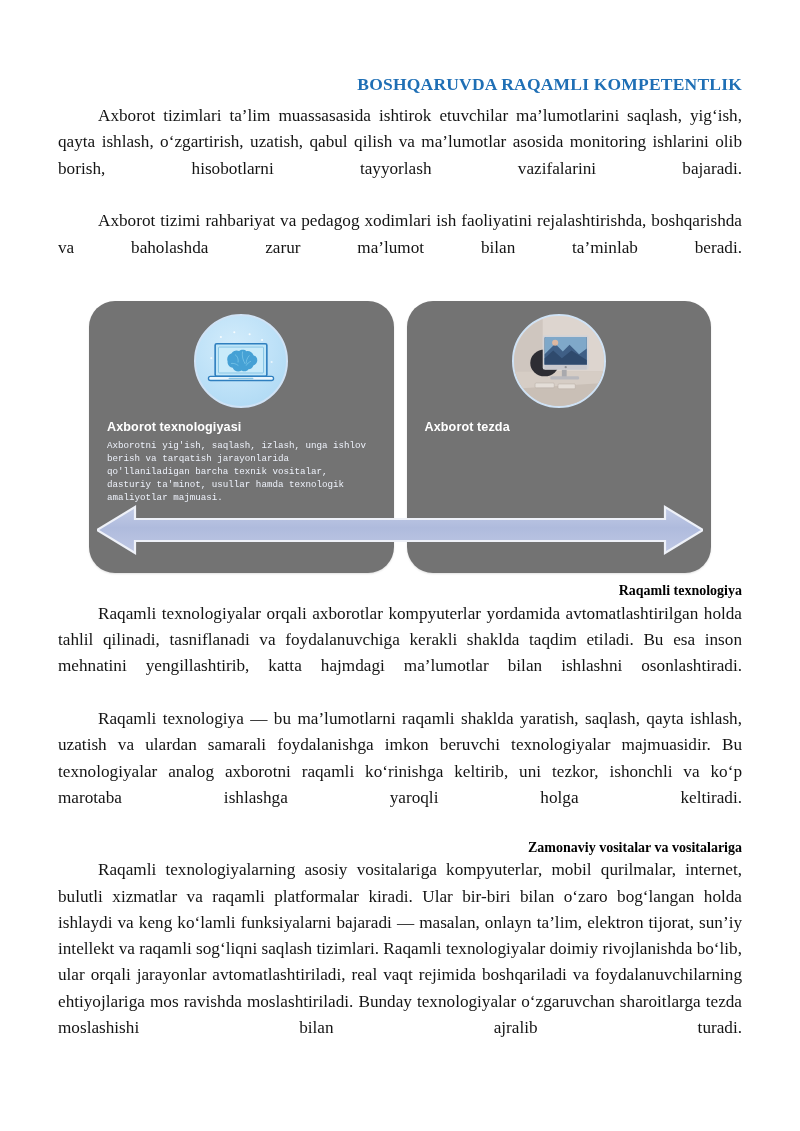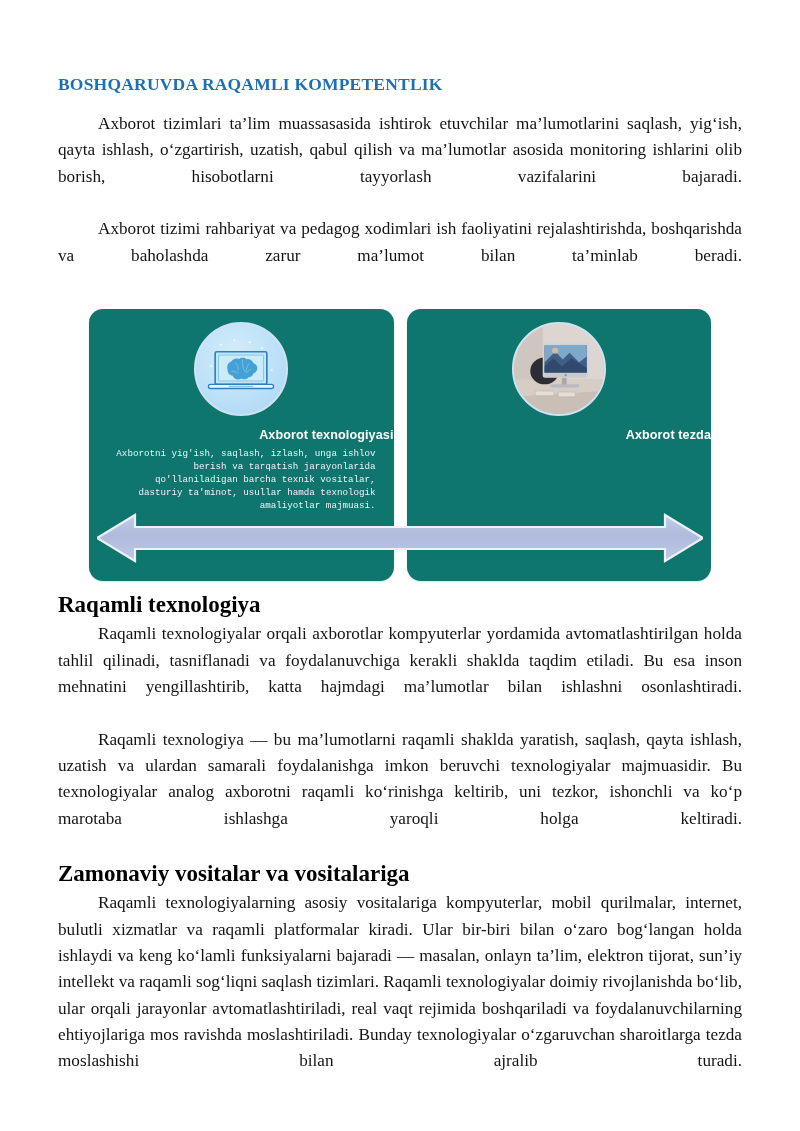--- a/index.html
+++ b/index.html
@@ -28,24 +28,24 @@
   .content {
     padding: 0 58px 0 58px;
   }
 
   
   .doc-title {
     font-family: "Liberation Serif", serif;
     font-weight: bold;
     font-size: 17.5px;
     color: #1F6FB5;
-    text-align: left;
+    text-align: right;
     letter-spacing: 0.2px;
     margin-top: 74px;
-    margin-bottom: 16px;
+    margin-bottom: 8px;
     line-height: 1.2;
   }
 
   
   .para {
     font-family: "Liberation Serif", serif;
     font-size: 17.2px;
     line-height: 1.53;
     text-align: justify;
     text-indent: 40px;
@@ -60,22 +60,22 @@
   
   .para:after {
     content: "";
     display: inline-block;
     width: 100%;
   }
 
   .section-head {
     font-family: "Liberation Serif", serif;
     font-weight: bold;
-    font-size: 23px;
-    text-align: left;
+    font-size: 14px;
+    text-align: right;
     color: #000000;
     line-height: 1.4;
     margin: 0;
   }
 
   
   .infographic {
     position: relative;
     width: 622px;
     height: 272px;
@@ -85,25 +85,24 @@
   .cards-row {
     position: absolute;
     inset: 0;
     display: flex;
     gap: 13px;
   }
 
   .card {
     position: relative;
     flex: 1 1 0;
-    background: #0f766e;
-    border-radius: 14px;
+    background: #737373;
+    border-radius: 26px;
     overflow: hidden;
     box-shadow: 0 1px 2px rgba(0,0,0,0.12);
-    text-align: right;
   }
 
   .card-icon-wrap {
     display: flex;
     justify-content: center;
     padding-top: 13px;
   }
 
   .icon-circle {
     width: 94px;

